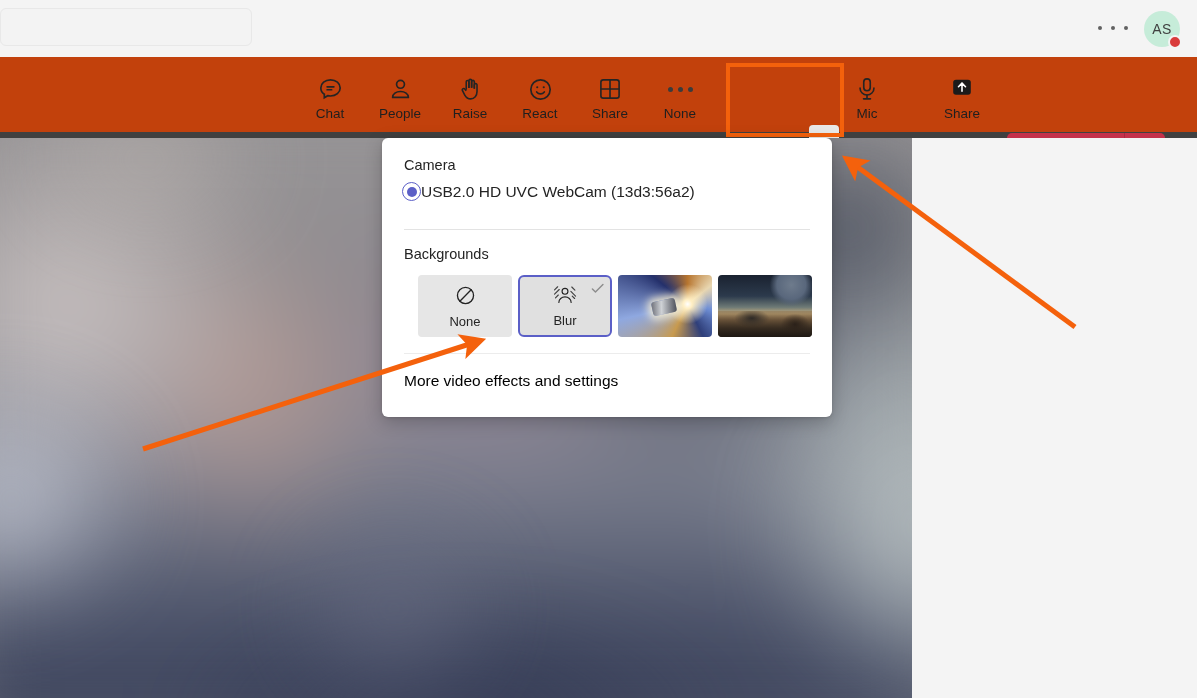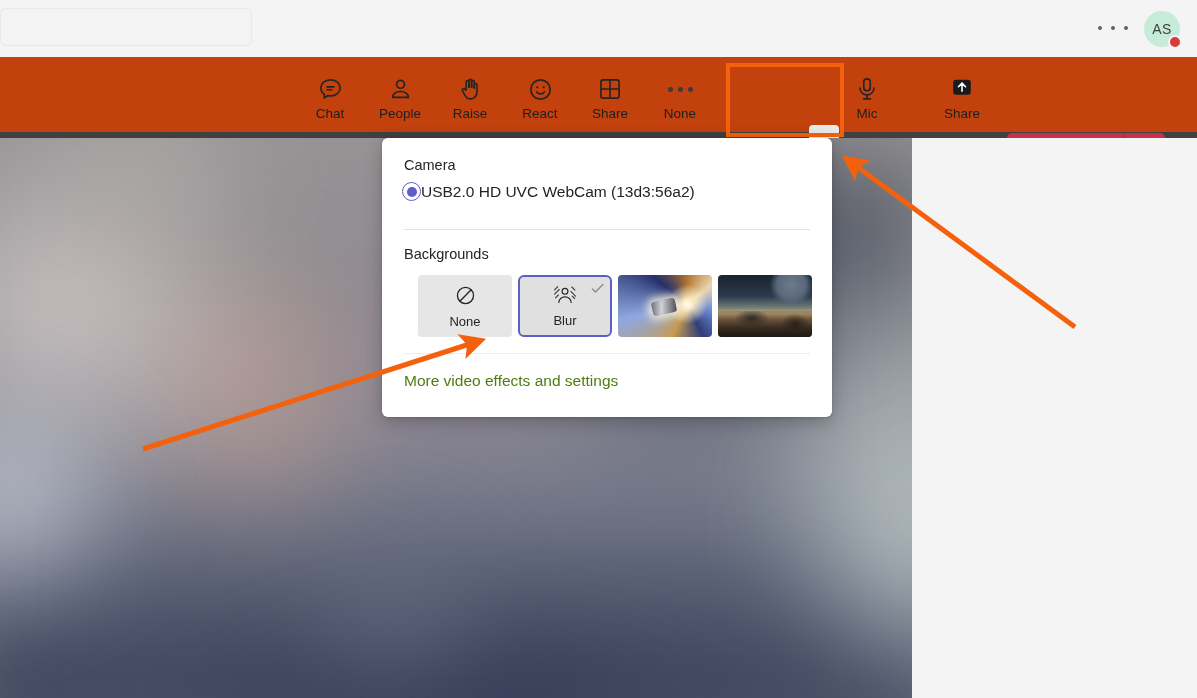--- a/index.html
+++ b/index.html
@@ -342,21 +342,21 @@
   .panel-footer-divider {
     position: absolute;
     left: 22px; top: 215px;
     width: 406px; height: 1px;
     background: #ececec;
   }
   .panel-footer {
     position: absolute;
     left: 22px; top: 234px;
     font-size: 15.5px;
-    color: #4d7c0f;
+    color: #000000;
     cursor: pointer;
   }
 
   
   .annot {
     position: absolute;
     left: 0; top: 0;
     width: 1197px; height: 698px;
     pointer-events: none;
     z-index: 60;

